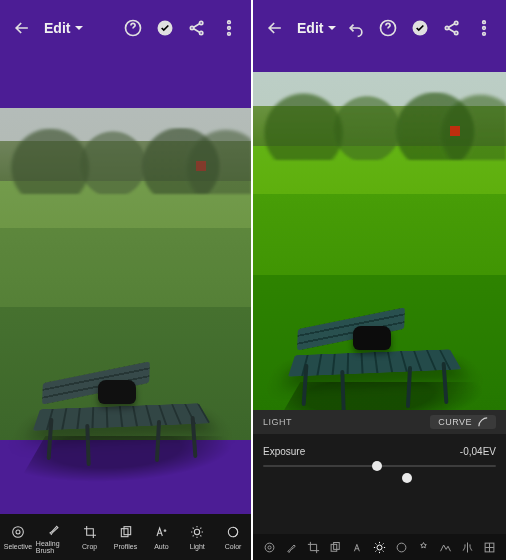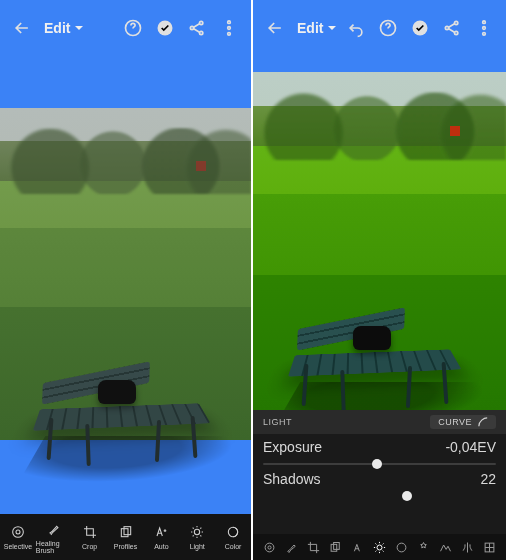--- a/index.html
+++ b/index.html
@@ -1,17 +1,17 @@
 <!DOCTYPE html>
 <html><head>
 <meta charset="utf-8">
 <style>
   html,body{margin:0;padding:0;background:#fff;font-family:-apple-system,Helvetica,Arial,sans-serif}
   .wrap{width:506px;height:560px;display:flex}
-  .pane{position:relative;background:#3b82f6;overflow:hidden}
+  .pane{position:relative;background:#4c1d95;overflow:hidden}
   .pane.left{width:252px;height:560px}
   .pane.right{width:254px;height:560px;margin-left:2px}
   .topbar{height:56px;display:flex;align-items:center;padding:0 6px;color:#e8e8e8}
   .tb-btn{width:28px;height:28px;display:flex;align-items:center;justify-content:center;color:#e0e0e0;margin:0 2px}
   .tb-btn svg{width:20px;height:20px;stroke:currentColor;fill:none;stroke-width:2}
   .edit{font-size:14px;font-weight:600;margin-left:6px;display:flex;align-items:center;color:#f0f0f0}
   .edit svg{width:10px;height:10px;margin-left:4px;fill:#f0f0f0}
   .spacer{flex:1}
   
   .photo{position:absolute;left:0;right:0;background:
@@ -49,21 +49,21 @@
   .bag{position:absolute;left:60px;top:22px;width:38px;height:24px;background:#111;border-radius:8px 8px 6px 6px;box-shadow:0 4px 6px rgba(0,0,0,.4)}
   .shadow{position:absolute;left:-6px;right:-20px;top:78px;height:46px;background:radial-gradient(ellipse at 40% 30%, rgba(0,0,0,.35) 0 40%, transparent 70%);transform:skewX(-30deg)}
   
   .toolstrip{position:absolute;left:0;right:0;bottom:0;height:46px;background:#141414;display:flex}
   .tool{flex:1;display:flex;flex-direction:column;align-items:center;justify-content:center;color:#cfcfcf;font-size:7px;gap:3px}
   .tool svg{width:16px;height:16px;stroke:#cfcfcf;fill:none;stroke-width:1.6}
   
   .panel-head{position:absolute;left:0;right:0;top:410px;height:24px;background:#2a2a2a;display:flex;align-items:center;justify-content:space-between;padding:0 10px;color:#bdbdbd;font-size:9px;letter-spacing:.5px}
   .curve{background:#3a3a3a;border-radius:3px;padding:2px 8px;display:flex;align-items:center;gap:6px;color:#d0d0d0}
   .curve svg{width:10px;height:10px;stroke:#d0d0d0;fill:none;stroke-width:1.5}
-  .sliders{position:absolute;left:0;right:0;top:434px;bottom:26px;background:#1a1a1a;padding:5px 10px 0 10px;color:#d8d8d8;font-size:14px;overflow:hidden}
+  .sliders{position:absolute;left:0;right:0;top:434px;bottom:26px;background:#1a1a1a;padding:12px 10px 0 10px;color:#d8d8d8;font-size:10px;overflow:hidden}
   .row{margin-bottom:2px}
   .row .lbl{display:flex;justify-content:space-between;margin-bottom:4px}
   .track{position:relative;height:10px}
   .track .line{position:absolute;left:0;right:0;top:4px;height:2px;background:#3d3d3d;border-radius:1px}
   .track .knob{position:absolute;top:0;width:10px;height:10px;border-radius:50%;background:#eaeaea;transform:translateX(-50%)}
   .dock{position:absolute;left:0;right:0;bottom:0;height:26px;background:#111;display:flex;align-items:center;justify-content:space-around;padding:0 6px}
   .dock .d{width:16px;height:16px;display:flex;align-items:center;justify-content:center;color:#9a9a9a}
   .dock .d svg{width:15px;height:15px;stroke:currentColor;fill:none;stroke-width:1.6}
   .dock .d.active{color:#fff}
 </style>
@@ -260,24 +260,20 @@
         <div class="lbl">
             <span>Exposure</span>
             <span>-0,04EV</span>
           </div>
         <div class="track">
             <div class="line"></div>
             <div class="knob" style="left:49%"></div>
           </div>
       </div>
       <div class="row">
-        <div class="lbl">
-            <span>Shadows</span>
-            <span>22</span>
-          </div>
         <div class="track">
             <div class="knob" style="left:62%"></div>
           </div>
       </div>
     </div>
 
     <div class="dock">
       <div class="d">
           <svg viewBox="0 0 24 24">
             <circle cx="12" cy="12" r="7"></circle>

